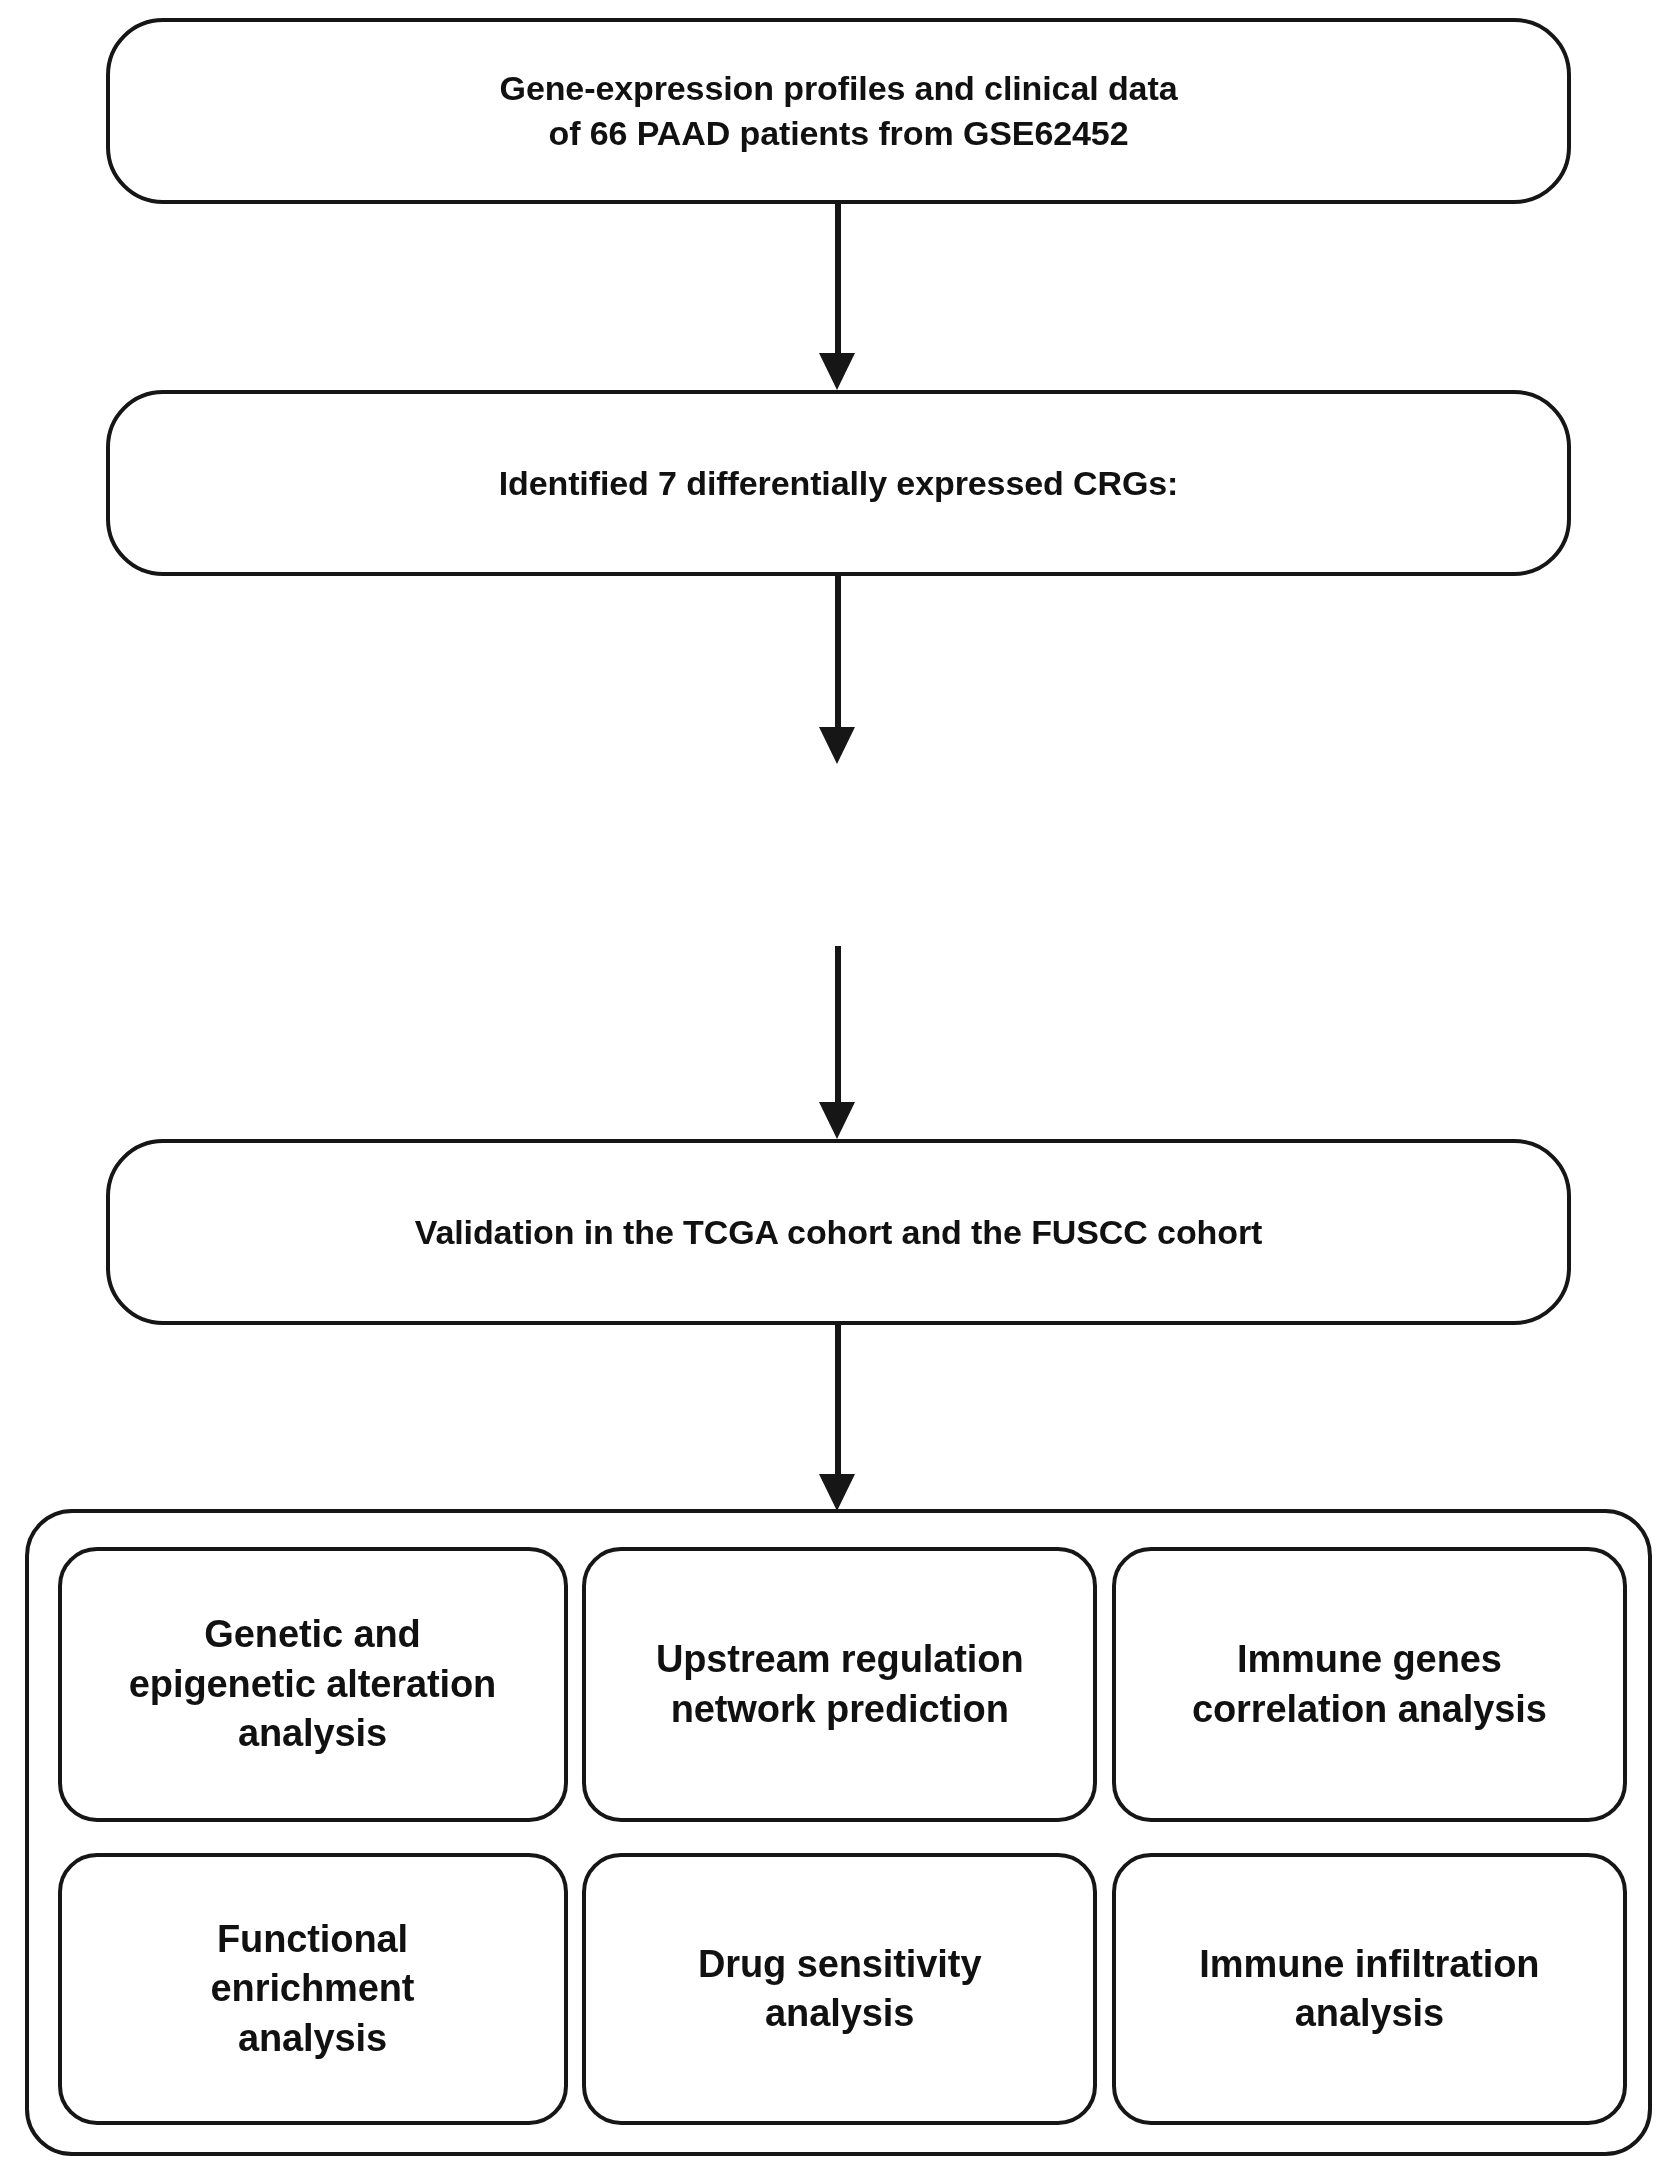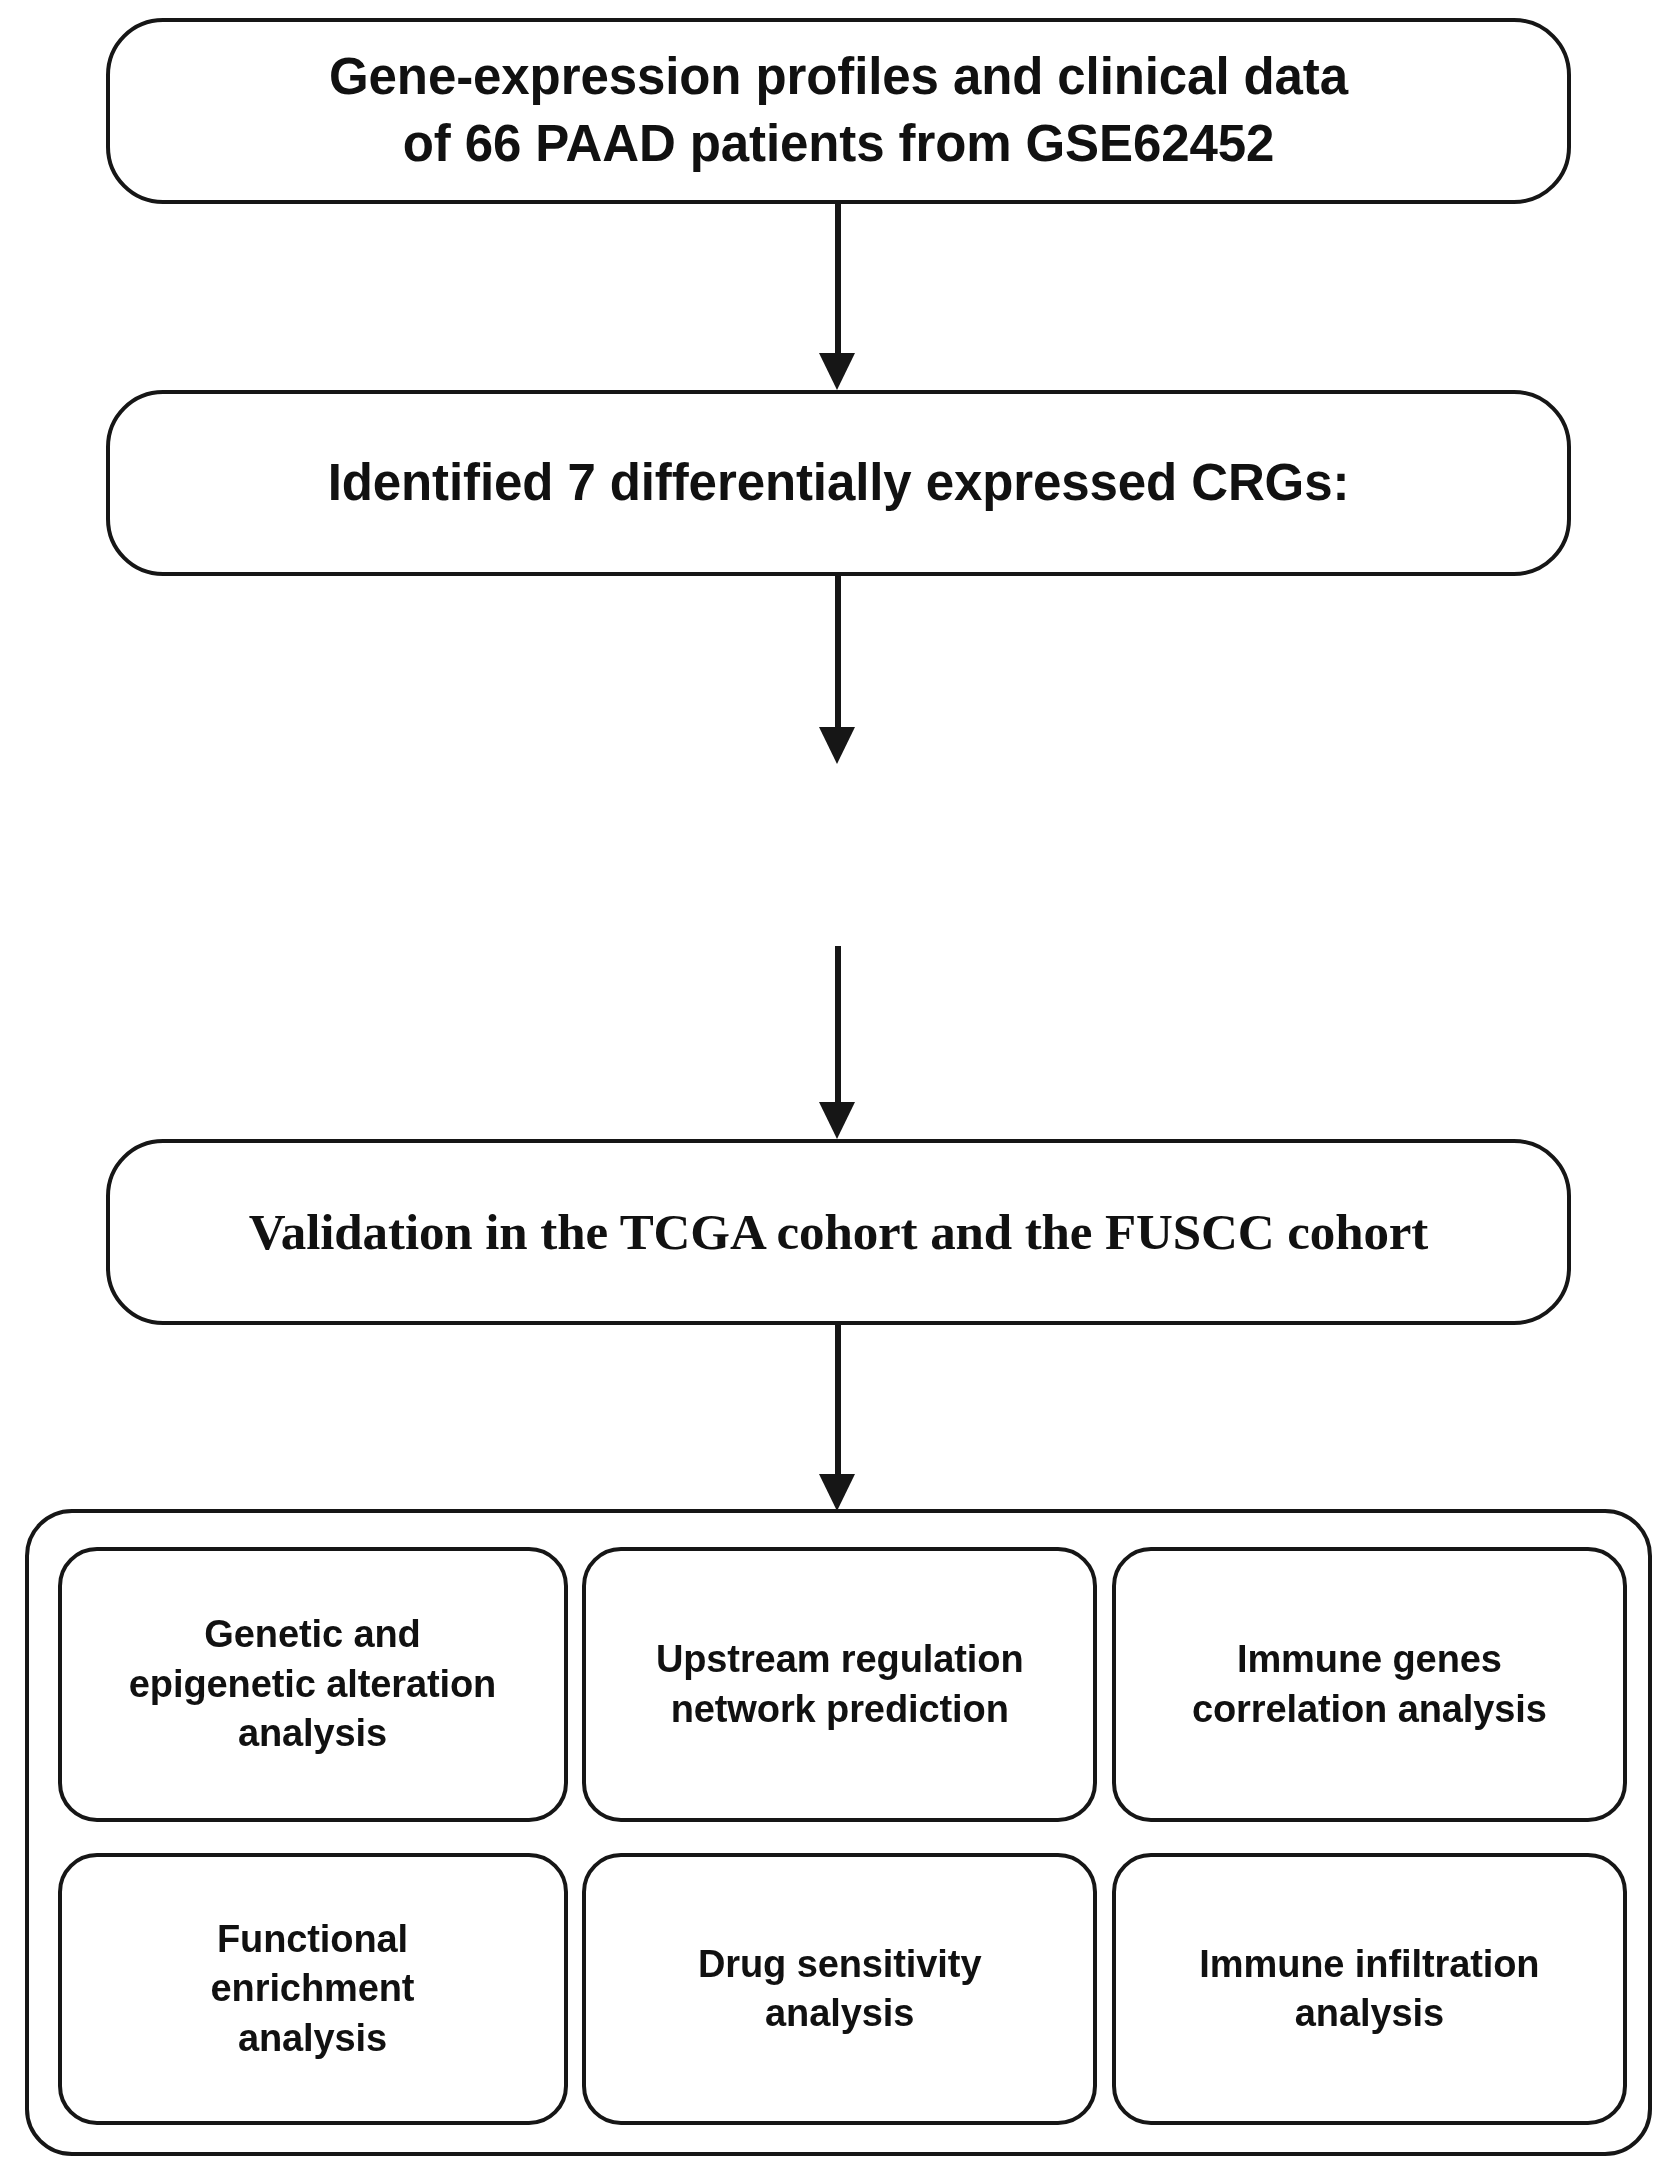--- a/index.html
+++ b/index.html
@@ -32,26 +32,26 @@
     font-weight: bold;
     color: #111111;
     line-height: 1.30;
     letter-spacing: -0.1px;
     padding: 0 25.5px;
   }
   .ital { font-style: italic; }
 
   
   .chain-node { border-radius: 57px; }
-  .chain-node .node-text { font-size: 51px; }
+  .chain-node .node-text { font-size: 34px; }
 
   #node-source      { left: 106px; top: 17.6px;   width: 1465px; height: 186px; }
   #node-crgs        { left: 106px; top: 390px;  width: 1465px; height: 186px; }
   #node-cox         { left: 106px; top: 765px;  width: 1465px; height: 181px; }
-  #node-validation  { left: 106px; top: 1139px; width: 1465px; height: 186px; font-family: Liberation Serif, serif; }
+  #node-validation  { left: 106px; top: 1139px; width: 1465px; height: 186px; }
 
   
   .arrow {
     position: absolute;
     left: 831px;
     width: 13.7px;
   }
   .arrow .shaft {
     position: absolute;
     left: 3.9px;

